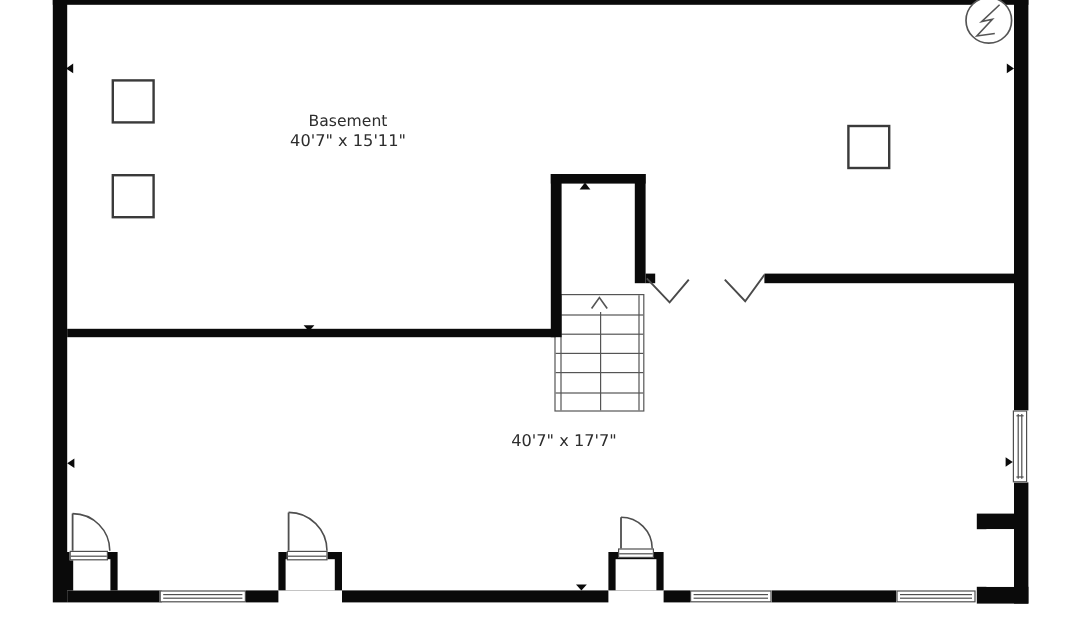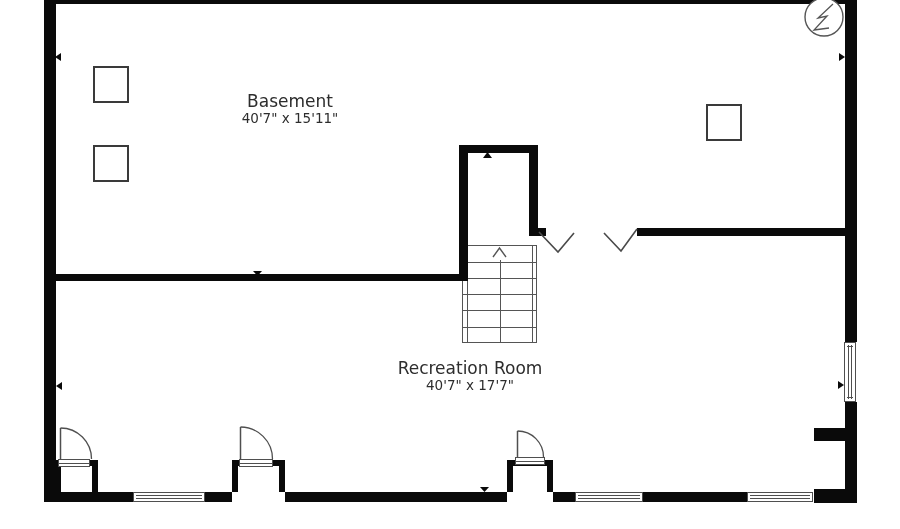--- a/index.html
+++ b/index.html
@@ -13,21 +13,21 @@
   .winline-h{position:absolute;left:2px;right:2px;height:0;border-top:1px solid #4f4f4f;}
   .winline-v{position:absolute;top:2px;bottom:2px;width:0;border-left:1px solid #4f4f4f;}
   .doorbox{position:absolute;background:#0a0a0a;z-index:25;}
   .doorinner{position:absolute;background:#ffffff;z-index:26;}
   .threshold{position:absolute;background:#ffffff;border:1px solid #4f4f4f;box-sizing:border-box;z-index:27;}
   .threshold i{position:absolute;left:0;right:0;top:3px;border-top:1px solid #4f4f4f;display:block;}
   .stairs{position:absolute;left:462px;top:245px;width:75px;height:98px;background:#ffffff;border:1px solid #555;box-sizing:border-box;z-index:10;}
   .tread{position:absolute;left:0;right:0;height:0;border-top:1px solid #555;}
   .rail{position:absolute;top:0;bottom:0;width:0;border-left:1px solid #555;}
   .room-label{position:absolute;color:#2d2d2d;text-align:center;transform:translateX(-50%);z-index:40;line-height:17px;}
-  .room-label .rname{font-size:17px;}
+  .room-label .rname{font-size:13px;}
   .room-label .rdims{font-size:13.5px;}
   .niche-inner{position:absolute;background:#ffffff;z-index:26;}
   svg.overlay{position:absolute;left:0;top:0;z-index:35;pointer-events:none;}
 </style>
 </head>
 <body>
 
 <div id="canvas">
 
   <div class="stairs">
@@ -129,17 +129,16 @@
     <polygon points="253,271 262,271 257.5,276" fill="#0a0a0a"></polygon>
     <polygon points="480,487 489,487 484.5,492" fill="#0a0a0a"></polygon>
     <polygon points="483,158 492,158 487.5,152" fill="#0a0a0a"></polygon>
   </svg>
 
   <div class="room-label" style="left:290px;top:93px;">
     <div class="rname">Basement</div>
     <div class="rdims">40'7" x 15'11"</div>
   </div>
   <div class="room-label" style="left:470px;top:360px;">
-    <div class="rname">Recreation Room</div>
     <div class="rdims">40'7" x 17'7"</div>
   </div>
 
 </div>
 
 </body></html>

